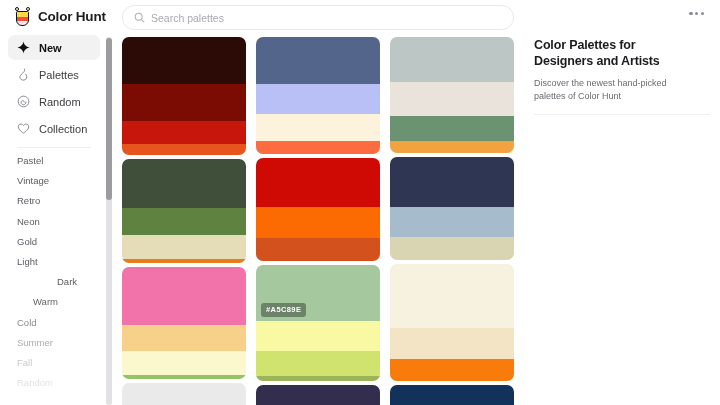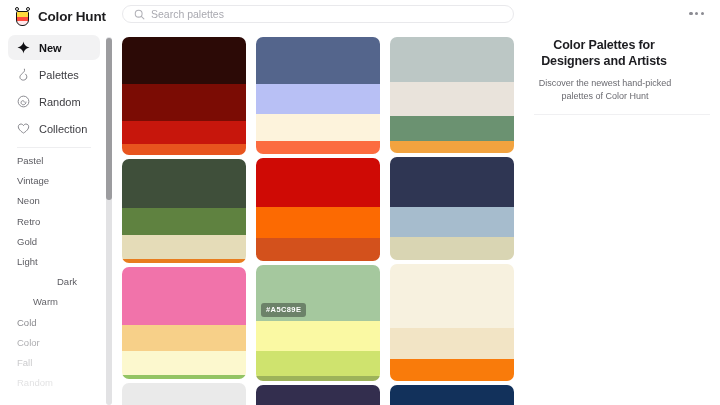--- a/index.html
+++ b/index.html
@@ -36,21 +36,21 @@
     border: 1.6px solid #111111; border-radius: 50%; background: #ffffff;
   }
   .logo-ear.l { left: 1px; }
   .logo-ear.r { right: 1px; }
   .brand-name {
     font-size: 13.5px; font-weight: 700; color: #1d1d1f; letter-spacing: -0.2px;
     white-space: nowrap;
   }
 
   .search-wrap {
-    position: absolute; left: 122px; top: 5px; width: 392px; height: 18px;
+    position: absolute; left: 122px; top: 5px; width: 392px; height: 25px;
   }
   .search-box {
     width: 100%; height: 100%;
     border: 1px solid #e9e9ec; border-radius: 12px;
     background: #ffffff;
     display: flex; align-items: center; gap: 6px; padding: 0 11px;
   }
   .search-icon { width: 11px; height: 11px; flex: 0 0 auto; display:block; }
   .search-input {
     border: 0; outline: 0; background: transparent;
@@ -125,21 +125,21 @@
     background: rgba(40,44,40,0.45);
     color: #ffffff; font-size: 7.5px; font-weight: 700;
     letter-spacing: 0.4px;
     padding: 2.5px 5px; border-radius: 3px;
     font-family: "Liberation Sans", sans-serif;
     white-space: nowrap;
   }
 
   
   .rightpanel {
-    position: absolute; left: 534px; top: 37px; width: 178px; text-align: center;
+    position: absolute; left: 534px; top: 37px; width: 178px;
   }
   .rp-title {
     font-size: 12.5px; font-weight: 700; color: #1c1c20;
     line-height: 16px; letter-spacing: -0.15px;
     max-width: 140px;
   }
   .rp-sub {
     margin-top: 8px;
     font-size: 9px; color: #6a6a70; line-height: 12.5px;
     max-width: 142px;
@@ -215,28 +215,28 @@
               <path d="M8 13.6 C8 13.6 1.6 9.9 1.6 5.9 C1.6 3.9 3.1 2.5 4.9 2.5 C6.2 2.5 7.4 3.3 8 4.4 C8.6 3.3 9.8 2.5 11.1 2.5 C12.9 2.5 14.4 3.9 14.4 5.9 C14.4 9.9 8 13.6 8 13.6 Z" fill="none" stroke="#7e7e85" stroke-width="1.15" stroke-linejoin="round"></path>
             </svg>
           </span>
           <span class="nav-label">Collection</span>
         </div>
       </div>
     <div class="nav-divider"></div>
     <div class="tag-list" id="tag-container">
         <div class="tag-item" style="opacity: 1;">Pastel</div>
         <div class="tag-item" style="opacity: 1;">Vintage</div>
+        <div class="tag-item" style="opacity: 1;">Retro</div>
         <div class="tag-item" style="opacity: 1;">Neon</div>
-        <div class="tag-item" style="opacity: 1;">Retro</div>
         <div class="tag-item" style="opacity: 1;">Gold</div>
         <div class="tag-item" style="opacity: 1;">Light</div>
         <div class="tag-item" style="opacity: 1; margin-left: 40px;">Dark</div>
         <div class="tag-item" style="opacity: 0.95; margin-left: 16px;">Warm</div>
         <div class="tag-item" style="opacity: 0.72;">Cold</div>
-        <div class="tag-item" style="opacity: 0.5;">Color</div>
+        <div class="tag-item" style="opacity: 0.5;">Summer</div>
         <div class="tag-item" style="opacity: 0.33;">Fall</div>
         <div class="tag-item" style="opacity: 0.18;">Random</div>
       </div>
   </div>
 
   <div class="scroll-track">
     <div class="scroll-thumb" style="height: 161.92px; top: 1px;"></div>
   </div>
 
   <div class="grid" id="palette-grid">

